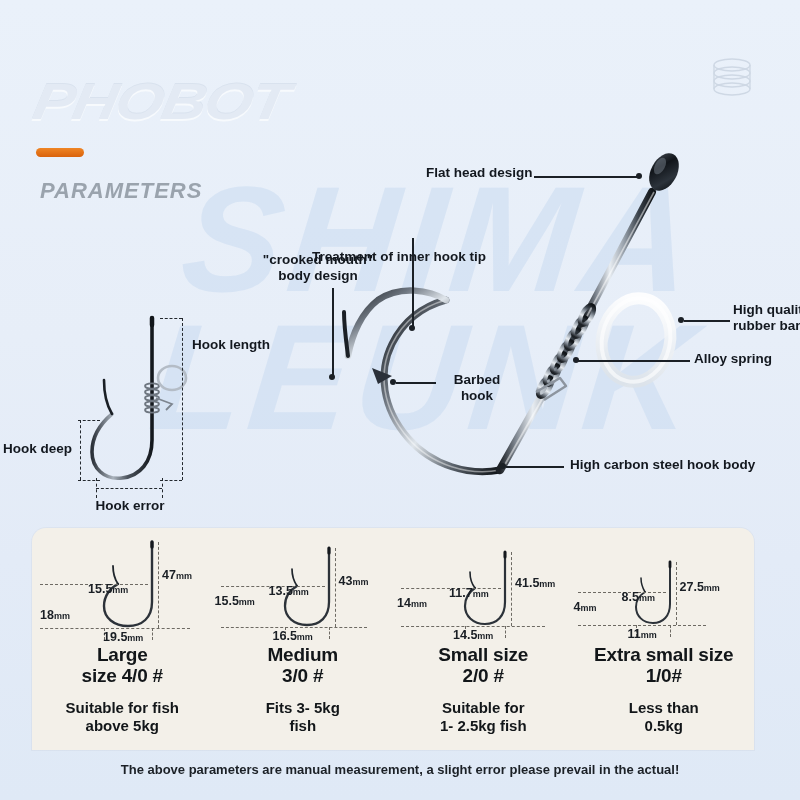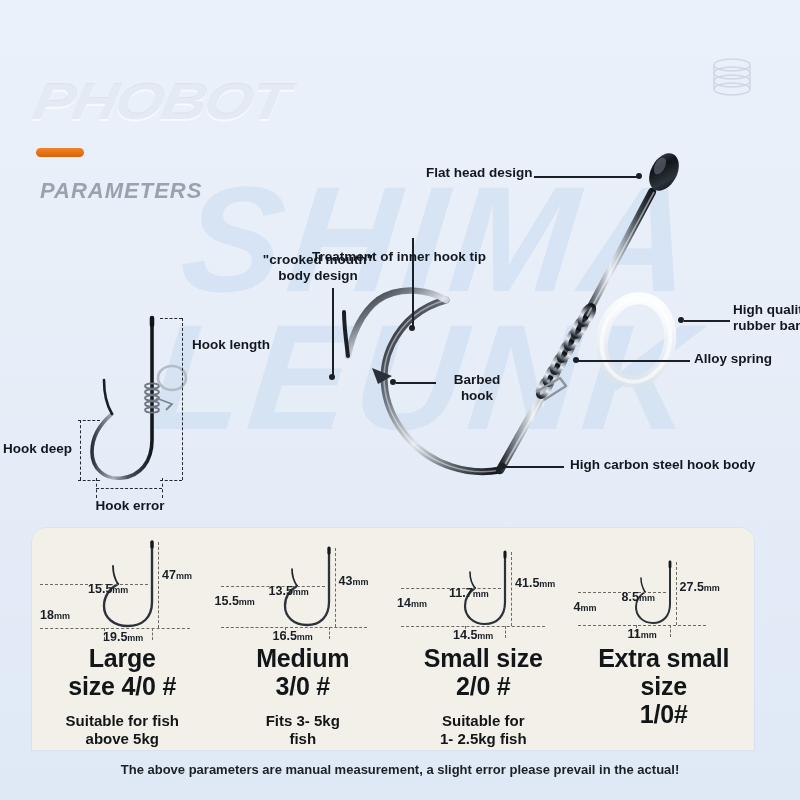--- a/index.html
+++ b/index.html
@@ -160,21 +160,21 @@
     padding-top: 8px;
   }
 
   .spec-drawing {
     position: relative;
     height: 108px;
   }
 
   .spec-title {
     text-align: center;
-    font-size: 25px;
+    font-size: 19px;
     font-weight: 700;
     color: #121619;
     line-height: 1.12;
     white-space: pre-line;
     letter-spacing: -0.2px;
   }
 
   .spec-desc {
     text-align: center;
     font-size: 15px;
@@ -447,20 +447,22 @@
           <div class="mini-dash-v" style="left:62px; top:89px; height:12px;"></div>
           <div class="mini-dash-v" style="left:96px; top:89px; height:12px;"></div>
 
           <div class="dim" style="left:106px; top:44px;"><span>27.5</span><span class="u">mm</span></div>
           <div class="dim" style="left:0px; top:64px;"><span>4</span><span class="u">mm</span></div>
           <div class="dim" style="left:48px; top:54px;"><span>8.5</span><span class="u">mm</span></div>
           <div class="dim" style="left:54px; top:91px;"><span>11</span><span class="u">mm</span></div>
         </div>
         <div class="spec-title">Extra small size
 1/0#</div>
+        <div class="spec-desc">Less than
+0.5kg</div>
       </div>
 
     </div>
   </div>
 
   <div class="footnote">The above parameters are manual measurement, a slight error please prevail in the actual!</div>
 
 </div>
 
 </body></html>

